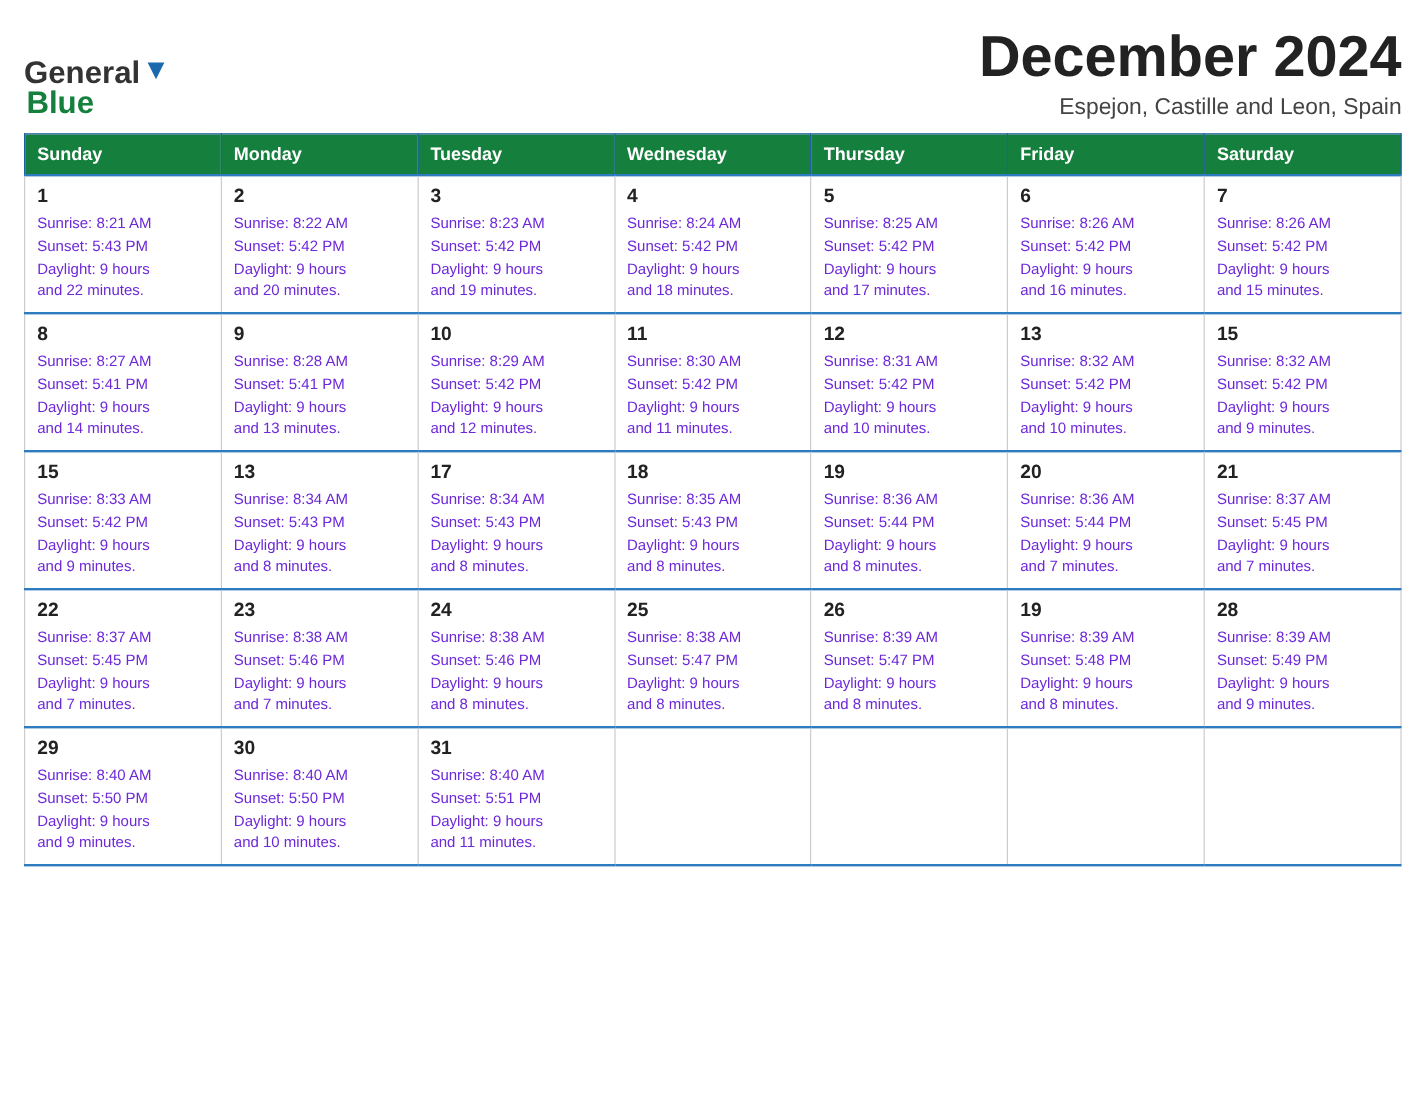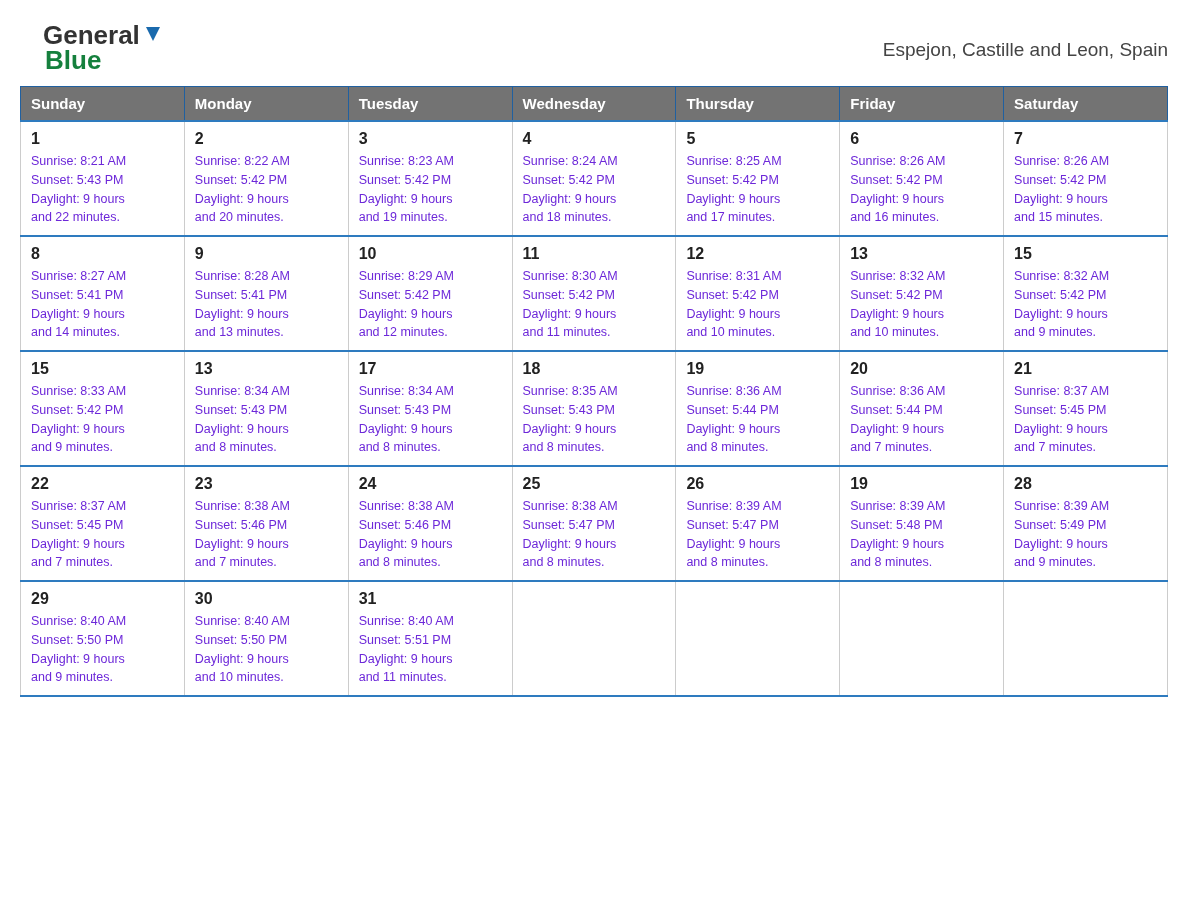--- a/index.html
+++ b/index.html
@@ -6,23 +6,22 @@
     body {
       font-family: Arial, sans-serif;
       background: #fff;
       padding: 20px;
       width: 1188px;
       min-height: 918px;
     }
     .header {
       display: flex;
       justify-content: space-between;
-      align-items: center;
+      align-items: flex-end;
       margin-bottom: 10px;
-      margin-left: 23px;
     }
     .logo {
       display: flex;
       flex-direction: column;
       align-items: flex-start;
     }
     .title-block {
       text-align: right;
     }
     .title-block h1 {
@@ -35,21 +34,21 @@
       font-weight: normal;
       color: #444;
       margin-top: 4px;
     }
     .calendar {
       width: 100%;
       border-collapse: collapse;
       margin-top: 8px;
     }
     .calendar thead tr th {
-      background-color: #737373;
+      background-color: #15803d;
       color: #fff;
       font-size: 15px;
       font-weight: bold;
       padding: 8px 10px;
       text-align: left;
       border: 1px solid #2060a0;
     }
     .calendar tbody tr td {
       vertical-align: top;
       padding: 8px 10px;
@@ -95,20 +94,21 @@
   <div class="logo">
     <div style="display:flex;align-items:center;">
       <span style="font-size:26px;font-weight:bold;color:#333;">General</span>
       <svg width="22" height="22" viewBox="0 0 22 22" style="margin-left:2px;margin-top:-4px;">
         <polygon points="4,4 18,4 11,18" fill="#1a6aad"></polygon>
       </svg>
     </div>
     <div style="font-size:26px;font-weight:bold;color:#15803d;margin-top:-6px;margin-left:2px;">Blue</div>
   </div>
   <div class="title-block">
+    <h1>December 2024</h1>
     <h2>Espejon, Castille and Leon, Spain</h2>
   </div>
 </div>
 
 <table class="calendar">
   <thead>
     <tr id="header-row">
         <th>Sunday</th>
         <th>Monday</th>
         <th>Tuesday</th>

